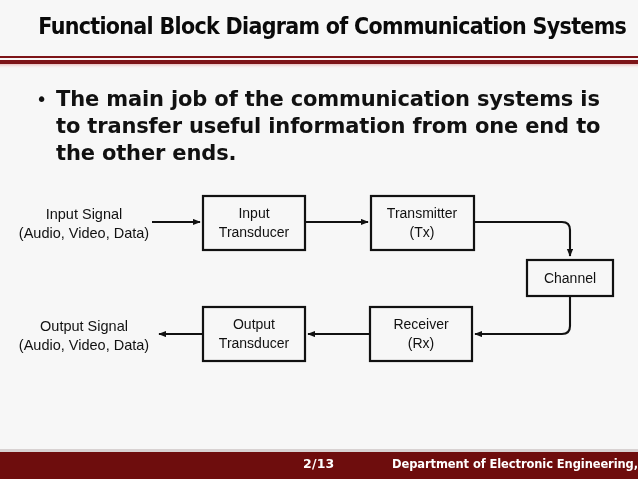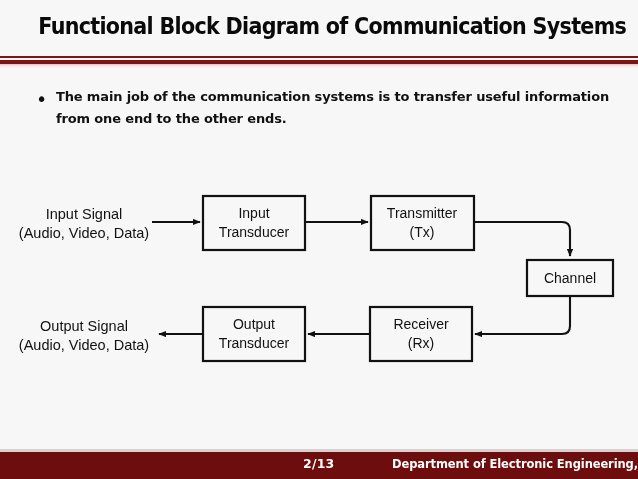--- a/index.html
+++ b/index.html
@@ -89,22 +89,22 @@
     color: #111;
     width: 24px;
     flex: 0 0 24px;
     text-align: left;
     padding-left: 4px;
     box-sizing: border-box;
   }
   #bullet-text {
     font-family: "DejaVu Sans", sans-serif;
     font-weight: bold;
-    font-size: 13px;
-    line-height: 22px;
+    font-size: 21px;
+    line-height: 27px;
     color: #111;
     letter-spacing: -0.15px;
     flex: 1 1 auto;
   }
 
   
   #diagram {
     position: absolute;
     left: 0;
     top: 180px;

